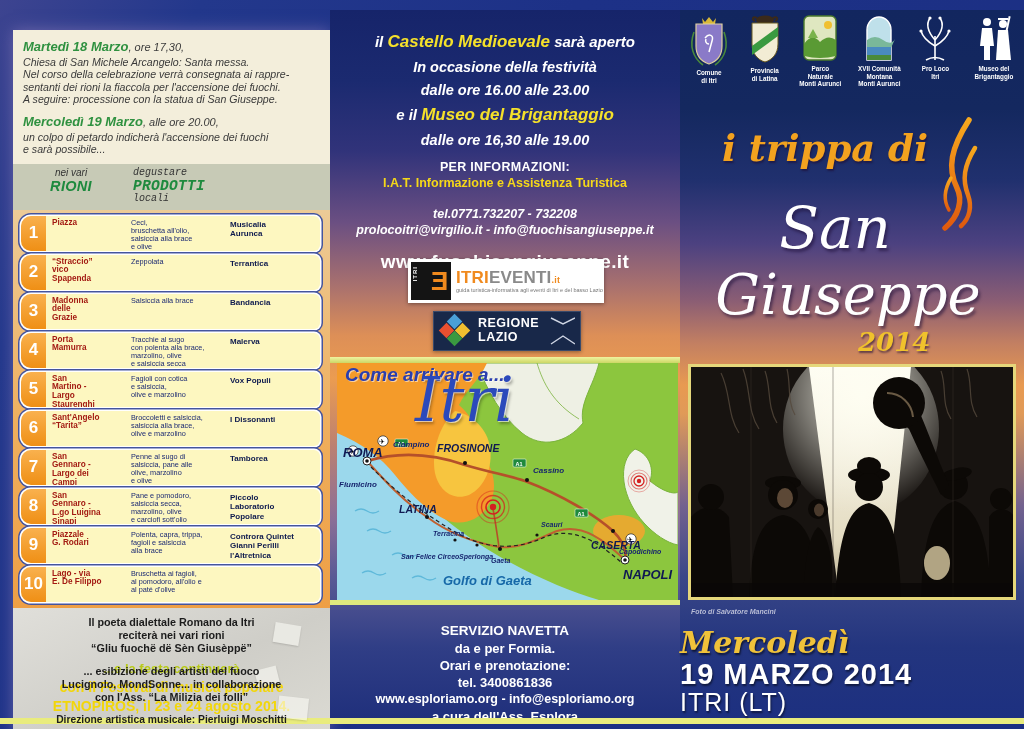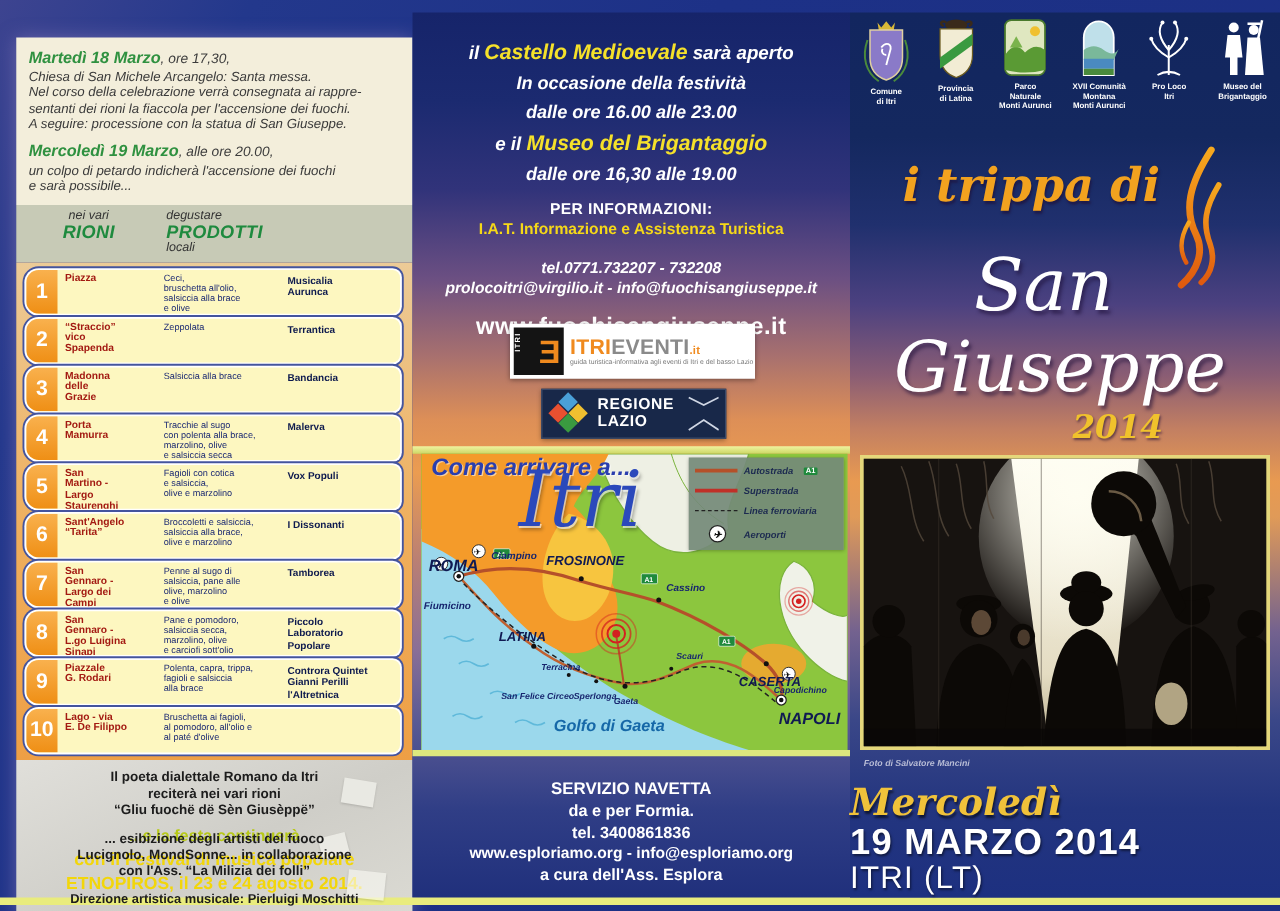--- a/index.html
+++ b/index.html
@@ -12,21 +12,21 @@
   .intro .lead{margin:0 0 1px 0;}
   .intro .lead-main{color:#2f9140;font-weight:bold;font-style:italic;font-size:13px;}
   .intro .lead-rest{color:#3c3c3c;font-style:italic;font-size:11px;}
   .intro .ibody{margin:0 0 6px 0;color:#3a3a3a;font-style:italic;font-size:10.6px;line-height:1.17;white-space:pre-line;}
   .thead{background:#c7cab6;display:flex;padding:4px 6px 5px 6px;}
   .th{line-height:1.05;}
   .th .pre{font-style:italic;font-size:10px;color:#333;}
   .th .main{font-style:italic;font-weight:bold;font-size:14.5px;color:#1e8a3e;letter-spacing:.3px;}
   .th .post{font-style:italic;font-size:10px;color:#333;}
   .th1{width:104px;text-align:center;}
-  .th2{width:106px;padding-left:10px;}
+  .th2{width:106px;padding-left:10px;font-family:Liberation Mono, monospace;}
   .th3{flex:1;padding-left:8px;}
   .rows{background:linear-gradient(180deg,#edc countryside 0%);}
   .rows{background:linear-gradient(180deg,#eccb97 0%,#efae5c 55%,#ee9f45 100%);
         padding:6px 10px 6px 8px;height:398px;display:flex;flex-direction:column;gap:4px;box-sizing:border-box;}
   .row{flex:1;display:flex;background:#fdf7c0;border-radius:10px 6px 6px 10px;
        box-shadow:0 0 0 1.5px #ffffff,0 0 0 3px #44549e;overflow:hidden;min-height:0;}
   .row .num{width:25px;flex:0 0 25px;background:linear-gradient(180deg,#f9b14e,#ef8f15);color:#fff;
             font-weight:bold;font-size:17px;display:flex;align-items:center;justify-content:center;}
   .row .name{width:74px;flex:0 0 74px;padding:3px 2px 1px 6px;color:#a31a12;font-weight:bold;
              font-size:8.2px;line-height:1.07;white-space:pre-line;}
@@ -335,20 +335,21 @@
     </div>
     <svg class="lr-chev" width="26" height="30" viewBox="0 0 26 30">
       <path d="M2,2 L14,8 L26,2" stroke="#cfd6e4" stroke-width="1.4" fill="none"></path>
       <path d="M2,28 L14,20 L26,28" stroke="#cfd6e4" stroke-width="1.4" fill="none"></path>
     </svg>
   </div>
 
   <div class="navetta">
     <div class="n1">SERVIZIO NAVETTA</div>
     <div class="nl">da e per Formia.</div>
+    <div class="nl">Orari e prenotazione:</div>
     <div class="nl">tel. 3400861836</div>
     <div class="nw">www.esploriamo.org - info@esploriamo.org</div>
     <div class="nl">a cura dell'Ass. Esplora</div>
   </div>
 
   <div class="sep-a"></div>
   <div class="sep-b"></div>
   <div class="sep-c"></div>
 
   <div class="map">
@@ -427,39 +428,20 @@
         <text x="154" y="200" class="mlsm">Gaeta</text>
         <text x="204" y="164" class="mlsm">Scauri</text>
         <text x="254" y="186" class="ml2">CASERTA</text>
         <text x="282" y="191" class="mlsm">Capodichino</text>
         <text x="286" y="216" class="ml3">NAPOLI</text>
         <text x="106" y="222" class="mlsea">Golfo di Gaeta</text>
       </g>
     </svg>
     <div class="map-heading">Come arrivare a...</div>
     <div class="map-itri">Itri</div>
-    <div class="legend">
-      <div class="lrow">
-          <span class="sw sw-auto"></span>
-          <span>Autostrada</span>
-          <span class="chip">A1</span>
-        </div>
-      <div class="lrow">
-          <span class="sw sw-super"></span>
-          <span>Superstrada</span>
-        </div>
-      <div class="lrow">
-          <span class="sw sw-rail"></span>
-          <span>Linea ferroviaria</span>
-        </div>
-      <div class="lrow">
-          <span class="sw-air">✈</span>
-          <span>Aeroporti</span>
-        </div>
-    </div>
   </div>
 
   <div class="right-sky"></div>
 
   <div class="logos">
     <div class="logo">
       <svg width="42" height="52" viewBox="0 0 42 52">
         <path d="M14,4 L17,8 L21,3 L25,8 L28,4 L27,10 L15,10 Z" fill="#d8b838"></path>
         <path d="M8,10 L34,10 L34,32 C34,43 27,48 21,50 C15,48 8,43 8,32 Z" fill="#8a7ac8" stroke="#e0d0a0" stroke-width="1.2"></path>
         <path d="M17,24 C21,19 26,21 24,27 L21,38 M21,30 C18,30 17,27 18,25" stroke="#fff" stroke-width="1.5" fill="none"></path>

